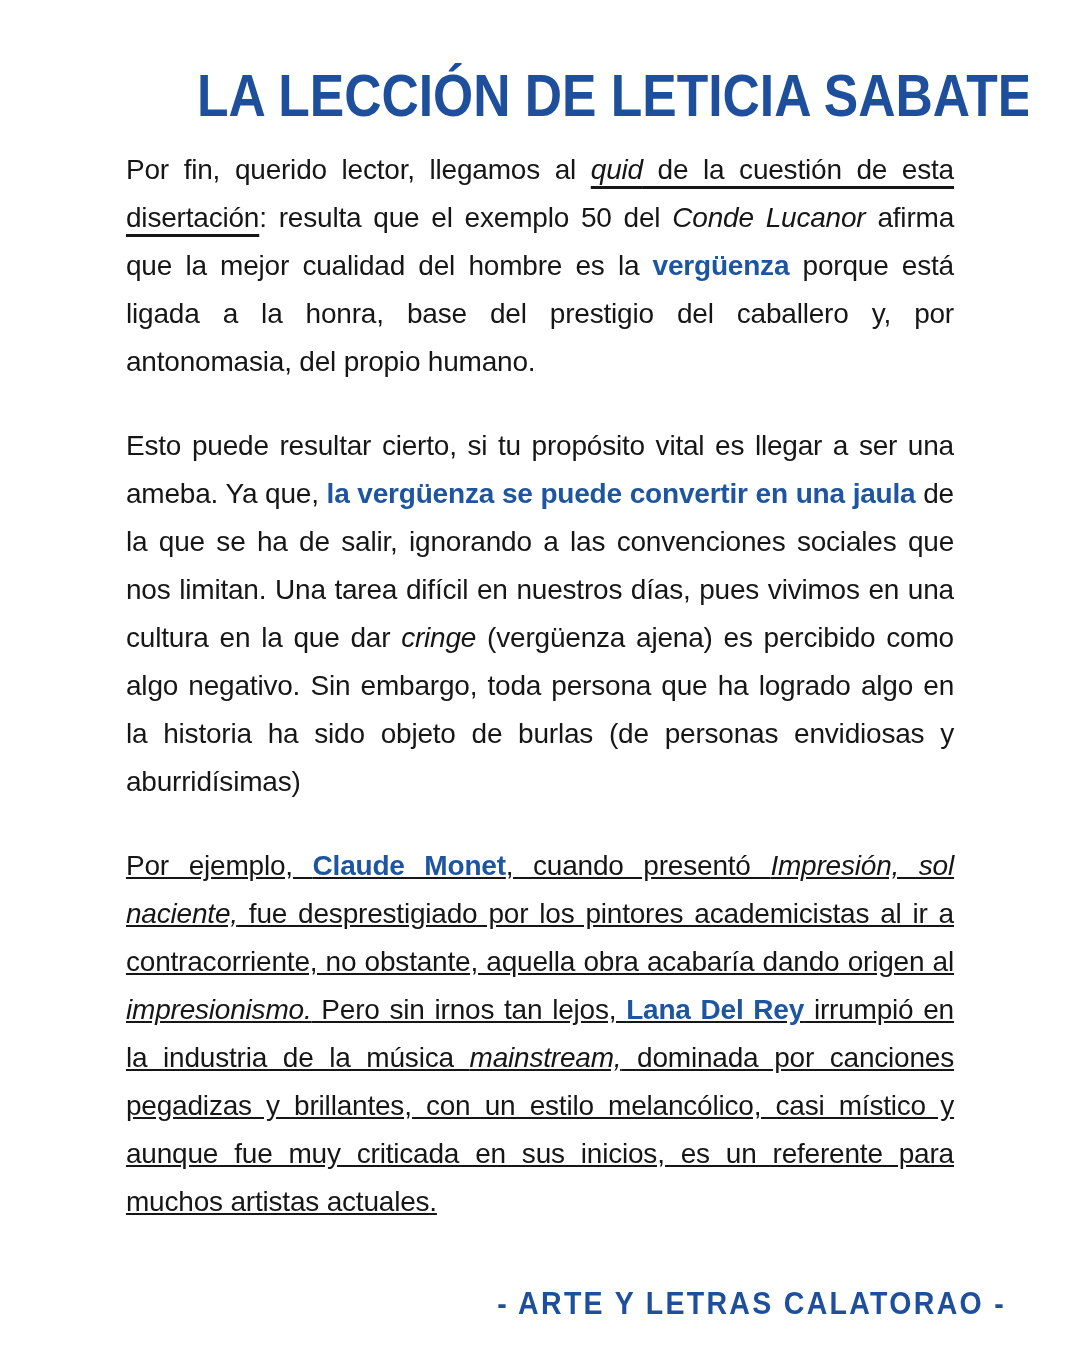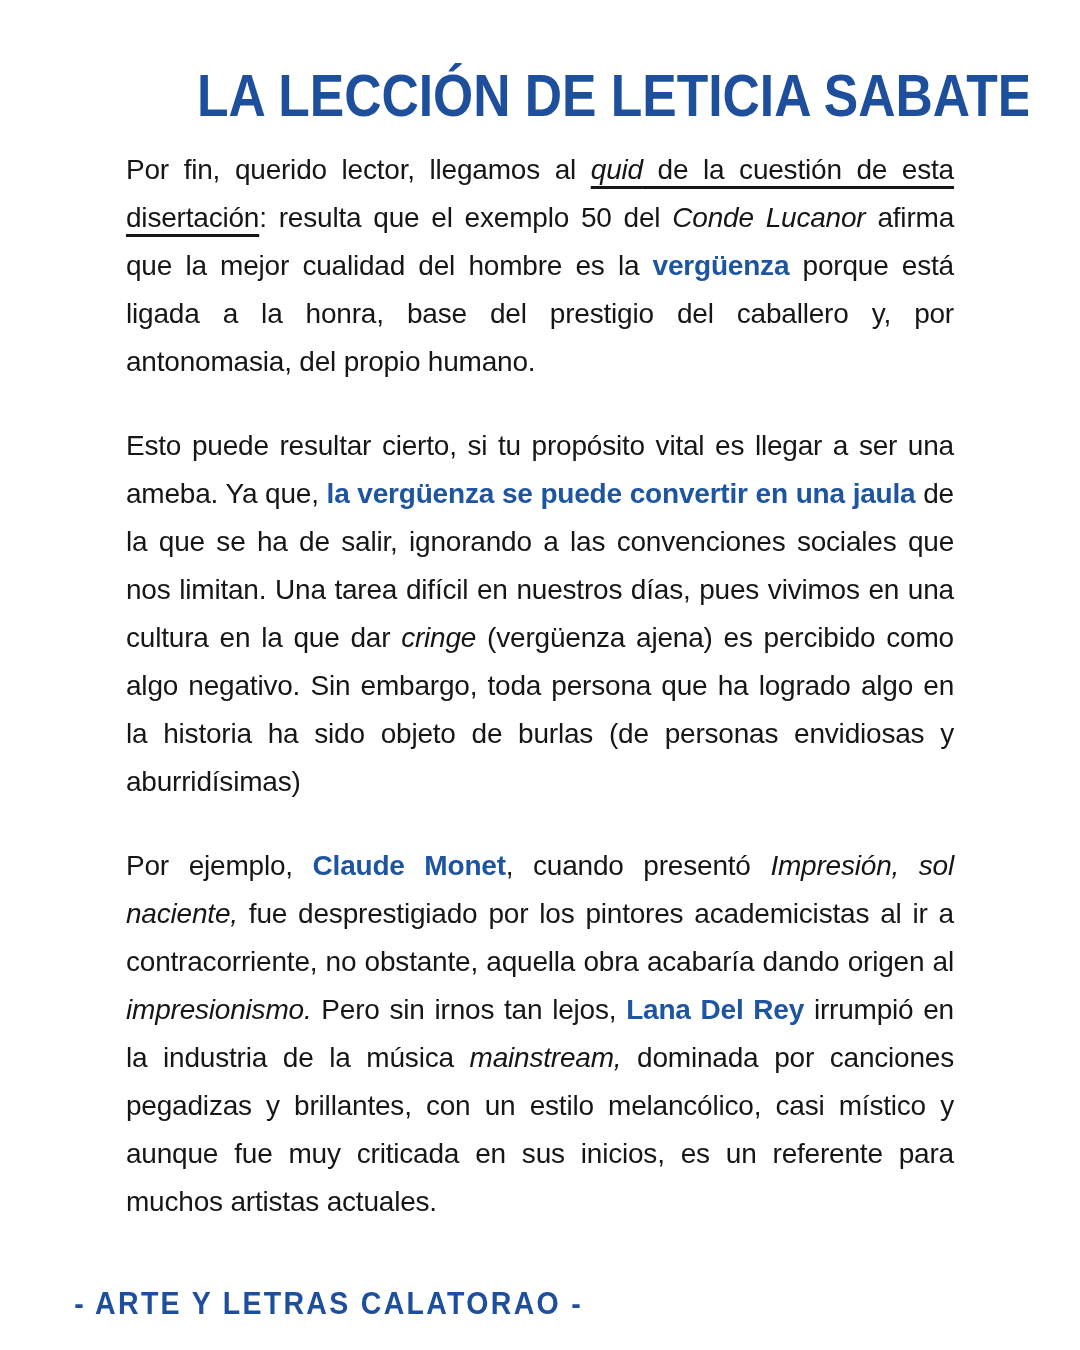--- a/index.html
+++ b/index.html
@@ -35,37 +35,37 @@
     letter-spacing: 0px;
   }
   .article p {
     margin: 0 0 36px 0;
     font-size: 28px;
     line-height: 48px;
     letter-spacing: -0.2px;
     color: var(--body-text, #161616);
     text-align: justify;
   }
-  .article p:last-child { margin-bottom: 8px; }
+  .article p:last-child { margin-bottom: 8px; text-decoration: underline; }
   .i  { font-style: italic; }
   .u  {
     text-decoration: underline;
     text-decoration-thickness: 3px;
     text-underline-offset: 7px;
   }
   .b-blue {
     font-weight: 700;
     color: var(--accent-blue, #1d55a1);
   }
   .footer {
     position: absolute;
     left: 0;
     right: 0;
     bottom: 28px;
-    text-align: left;
+    text-align: right;
   }
   .footer span {
     display: inline-block;
     font-weight: 700;
     font-size: 31px;
     letter-spacing: 2.5px;
     color: var(--title-blue, #1e4f9c);
     transform: scaleX(0.92);
     transform-origin: 50% 50%;
     white-space: nowrap;

